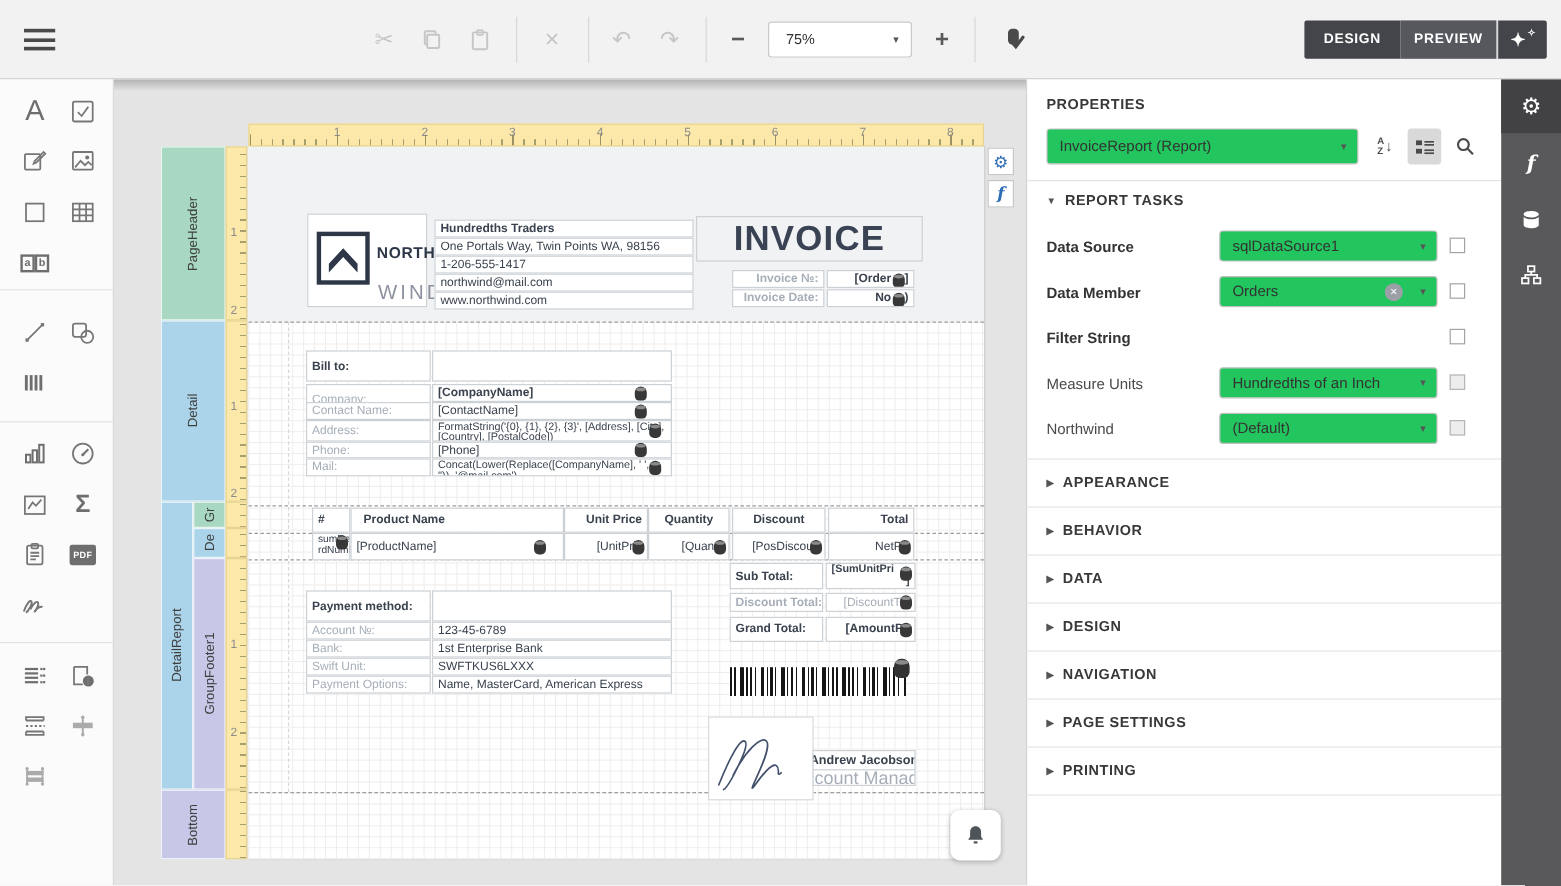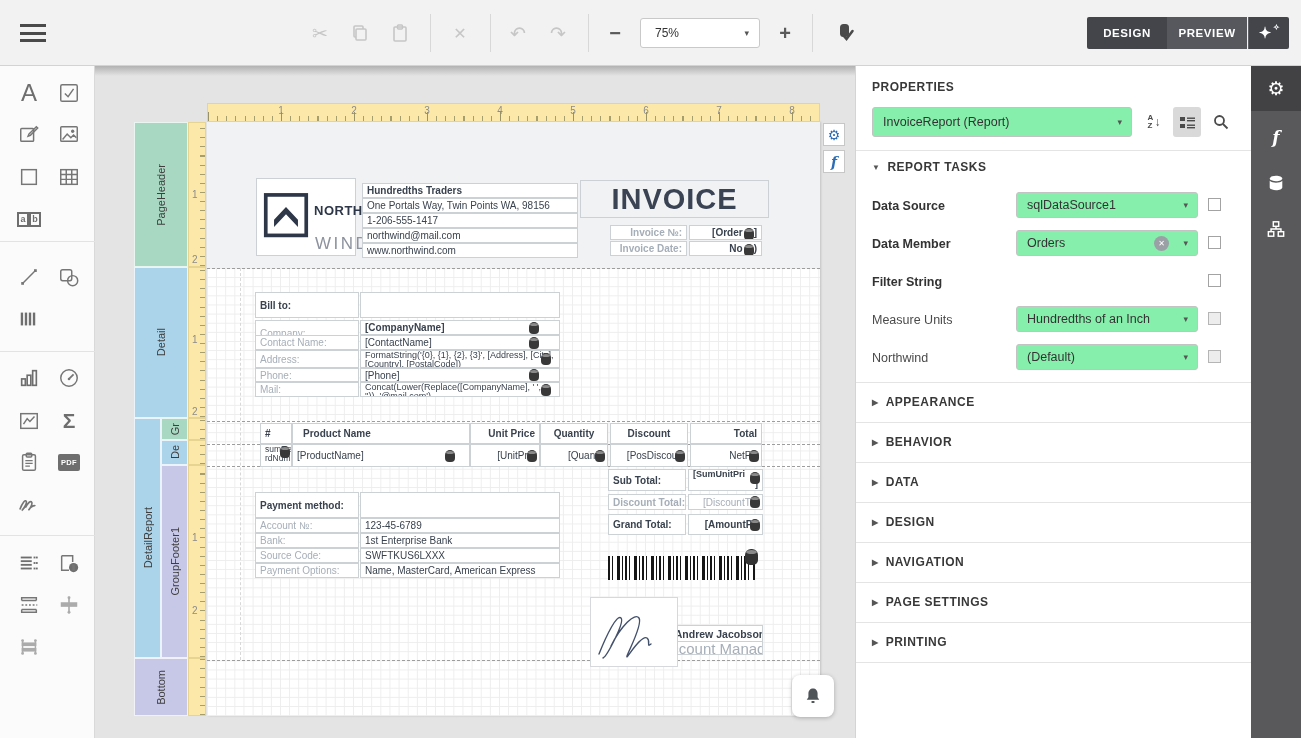--- a/index.html
+++ b/index.html
@@ -80,21 +80,21 @@
 
   .sig-box { position:absolute; left:383px; top:475px; width:88px; height:70px; background:#fff; border:1px solid #d5d9dd; }
 
   .smart-tag { position:absolute; width:22px; height:23px; background:#fff; border:1px solid #c7c7c7; display:flex; align-items:center; justify-content:center; color:#2d6db5; cursor:pointer; z-index:3; }
   .smart-tag.fx { font-family:"DejaVu Serif", serif; font-style:italic; font-weight:bold; font-size:14px; }
   .bell-btn { position:absolute; left:697px; top:609px; width:42px; height:42px; background:#fff; border-radius:8px; box-shadow:0 1px 4px rgba(0,0,0,.25); display:flex; align-items:center; justify-content:center; cursor:pointer; z-index:3; }
 
   
   .props { position:absolute; left:855px; top:66px; width:396px; height:672px; background:#fff; border-left:1px solid #d4d4d4; font-size:12.5px; color:#333; }
   .props-title { position:absolute; left:16px; top:14px; font-size:12px; font-weight:bold; letter-spacing:.5px; color:#383838; }
-  .pselect { position:absolute; height:30px; background:#86efac; border:1px solid #c3c3c3; border-radius:3px; display:flex; align-items:center; padding:0 24px 0 10px; font-size:12.5px; color:#333; overflow:hidden; white-space:nowrap; cursor:pointer;text-align:right; }
+  .pselect { position:absolute; height:30px; background:#22c55e; border:1px solid #c3c3c3; border-radius:3px; display:flex; align-items:center; padding:0 24px 0 10px; font-size:12.5px; color:#333; overflow:hidden; white-space:nowrap; cursor:pointer;text-align:right; }
   .pselect .chev { position:absolute; right:9px; font-size:9px; color:#555; }
   .icon-btn { position:absolute; top:41px; height:30px; display:flex; align-items:center; justify-content:center; border-radius:3px; cursor:pointer; color:#4a4a4a; }
   .sortaz { display:flex; align-items:center; }
   .sortaz .letters { display:flex; flex-direction:column; font-size:8px; font-weight:bold; line-height:8px; }
   .sortaz .arr { font-size:12px; margin-left:1px; }
   .psep { position:absolute; left:0; width:396px; height:1px; background:#e4e4e4; }
   .sec-head { position:absolute; left:16px; font-size:12px; font-weight:bold; letter-spacing:.5px; color:#383838; }
   .tri { font-size:8px; color:#555; margin-right:7px; position:relative; top:-1px; }
   .plabel { position:absolute; left:16px; font-size:12.5px; color:#4a4a4a; }
   .plabel.bold { font-weight:bold; color:#333; }
@@ -563,21 +563,21 @@
       <div class="cell" style="left:153px; top:396px; width:200px; height:15px;">
           <span>123-45-6789</span>
         </div>
       <div class="cell gray" style="left:48px; top:411px; width:104px; height:15px;">
           <span>Bank:</span>
         </div>
       <div class="cell" style="left:153px; top:411px; width:200px; height:15px;">
           <span>1st Enterprise Bank</span>
         </div>
       <div class="cell gray" style="left:48px; top:426px; width:104px; height:15px;">
-          <span>Source Code:</span>
+          <span>Swift Unit:</span>
         </div>
       <div class="cell" style="left:153px; top:426px; width:200px; height:15px;">
           <span>SWFTKUS6LXXX</span>
         </div>
       <div class="cell gray" style="left:48px; top:441px; width:104px; height:15px;">
           <span>Payment Options:</span>
         </div>
       <div class="cell" style="left:153px; top:441px; width:200px; height:15px;">
           <span>Name, MasterCard, American Express</span>
         </div>

